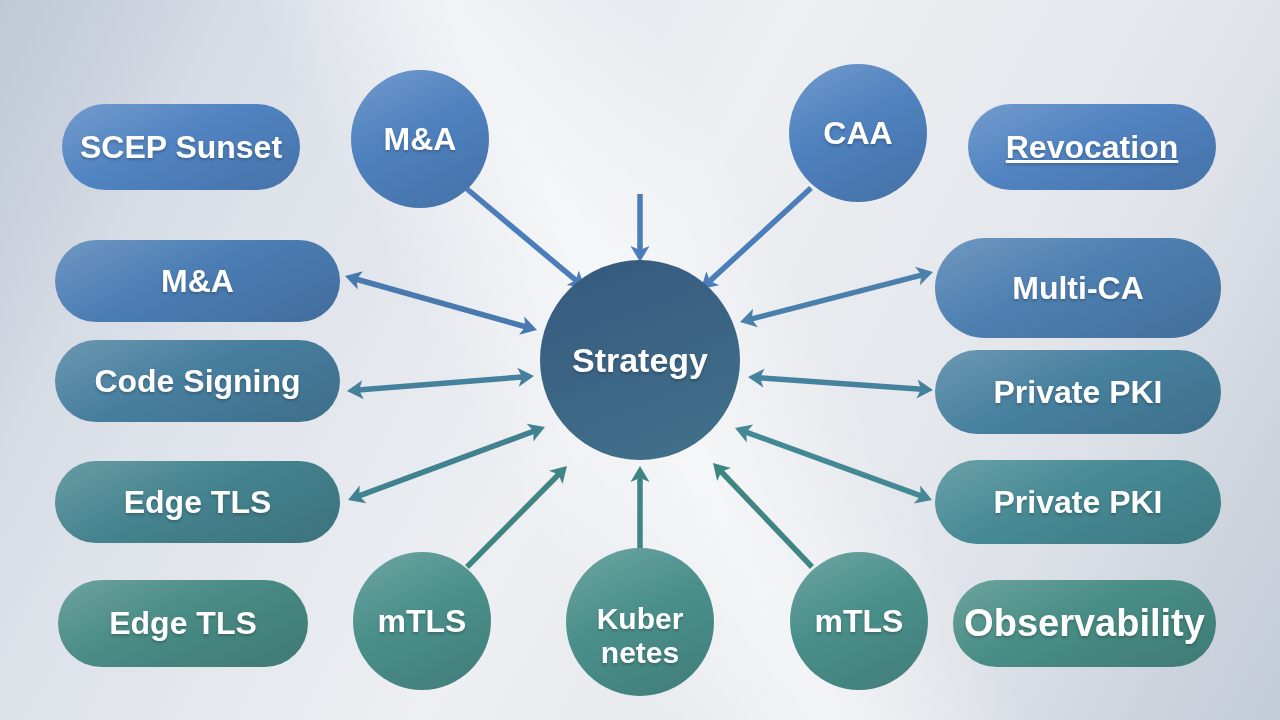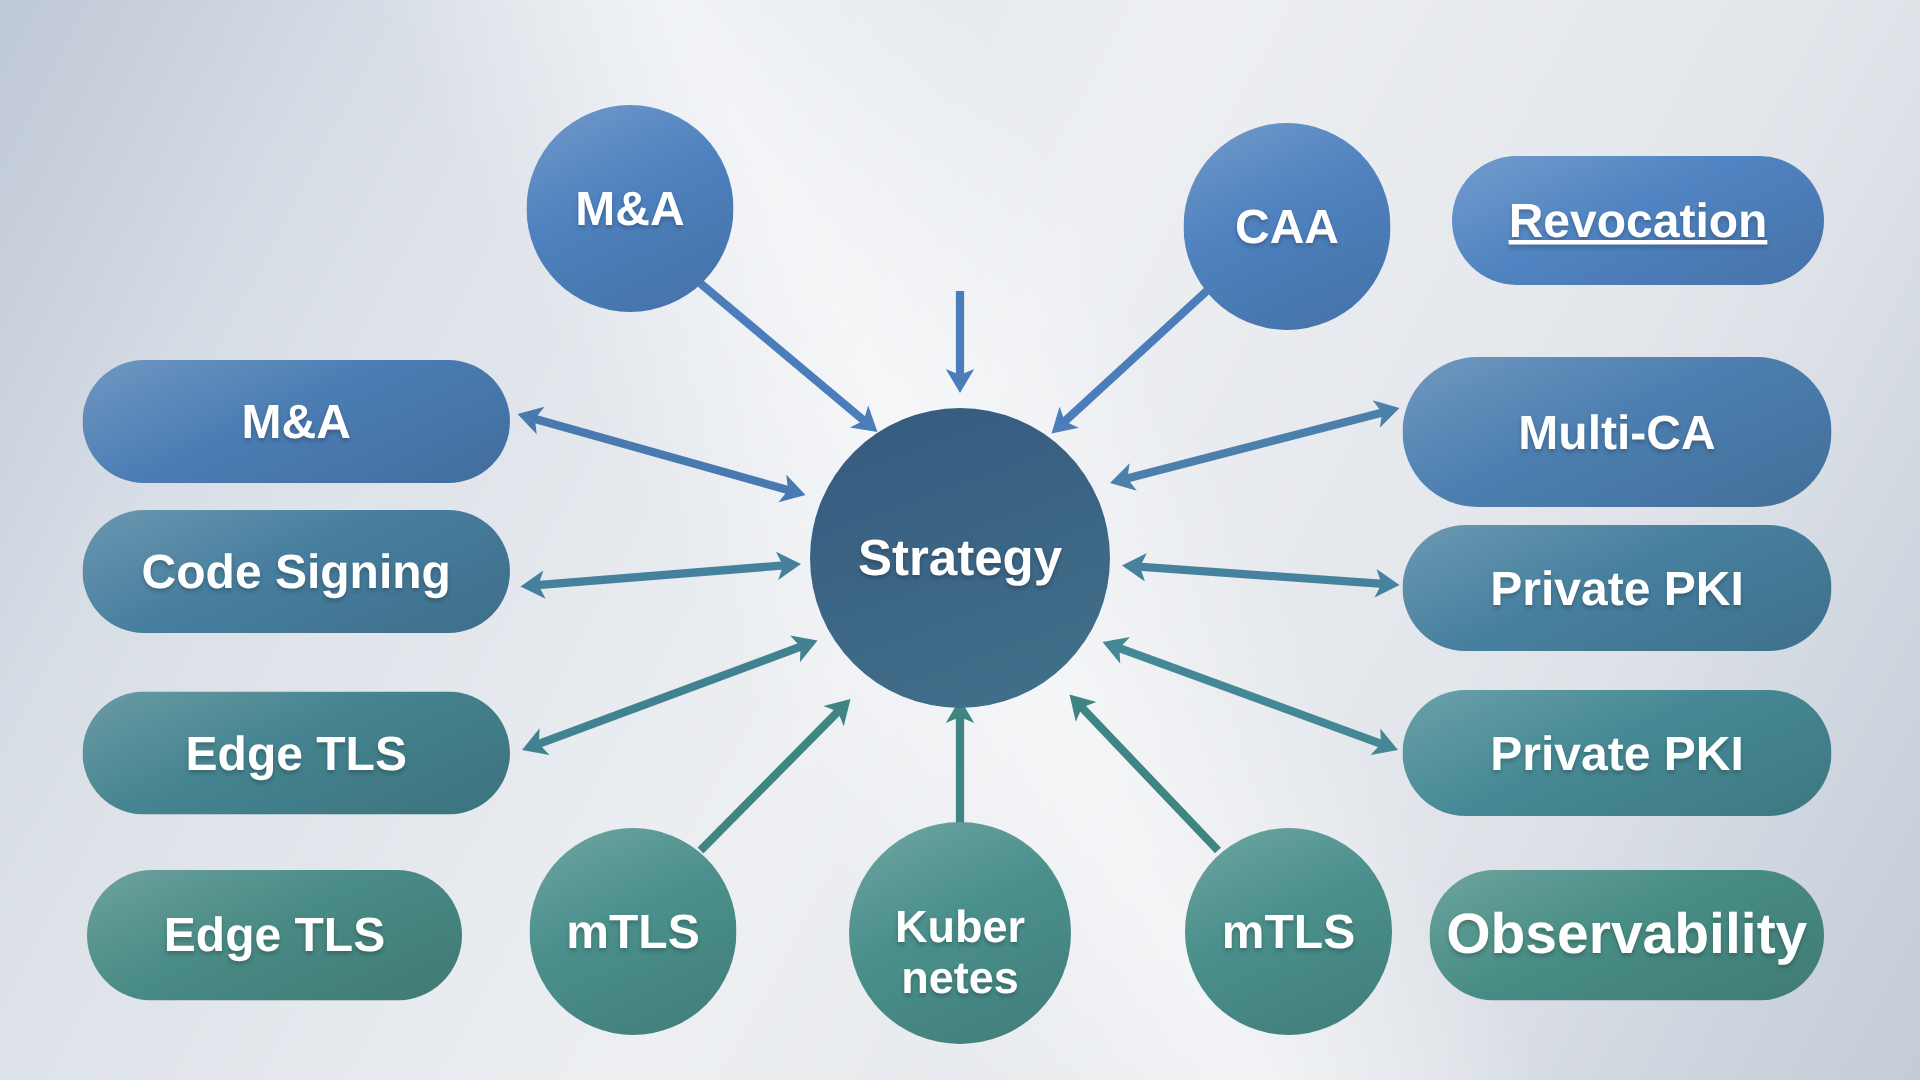--- a/index.html
+++ b/index.html
@@ -91,41 +91,44 @@
       <g>
         <line x1="640.0" y1="551.0" x2="640.0" y2="477.0" stroke="#3f8583" stroke-width="5.5"></line>
         <polygon points="640.0,466.0 649.5,482.0 640.0,478.0 630.5,482.0" fill="#3f8583"></polygon>
       </g>
       <g>
         <line x1="812.0" y1="567.0" x2="720.6" y2="471.0" stroke="#3f8583" stroke-width="5.5"></line>
         <polygon points="713.0,463.0 730.9,468.0 721.3,471.7 717.2,481.1" fill="#3f8583"></polygon>
       </g>
     </svg>
 
+  <div class="node pill" style="left: 62px; top: 104px; width: 238px; height: 86px; background-color: rgb(80, 131, 193);">
+    <span>SCEP Sunset</span>
+  </div>
   <div class="node circle" style="left: 351px; top: 70px; width: 138px; height: 138px; background-color: rgb(78, 129, 190);">
     <span>M&amp;A</span>
   </div>
-  <div class="node circle" style="left: 789px; top: 82px; width: 138px; height: 138px; background-color: rgb(78, 129, 190);">
+  <div class="node circle" style="left: 789px; top: 64px; width: 138px; height: 138px; background-color: rgb(78, 129, 190);">
     <span>CAA</span>
   </div>
   <div class="node pill" style="left: 968px; top: 104px; width: 248px; height: 86px; background-color: rgb(80, 131, 193); text-decoration: underline;">
     <span>Revocation</span>
   </div>
 
   <div class="node pill" style="left: 55px; top: 240px; width: 285px; height: 82px; background-color: rgb(75, 125, 179);">
     <span>M&amp;A</span>
   </div>
   <div class="node pill" style="left: 935px; top: 238px; width: 286px; height: 100px; background-color: rgb(76, 127, 176);">
     <span>Multi-CA</span>
   </div>
 
   <div class="node pill" style="left: 55px; top: 340px; width: 285px; height: 82px; background-color: rgb(71, 126, 158);">
     <span>Code Signing</span>
   </div>
-  <div class="node circle center-node" style="left: 540px; top: 272px; width: 200px; height: 200px; background-image: linear-gradient(160deg, rgb(53, 89, 127) 0%, rgb(66, 113, 138) 100%);">
+  <div class="node circle center-node" style="left: 540px; top: 260px; width: 200px; height: 200px; background-image: linear-gradient(160deg, rgb(53, 89, 127) 0%, rgb(66, 113, 138) 100%);">
     <span>Strategy</span>
   </div>
   <div class="node pill" style="left: 935px; top: 350px; width: 286px; height: 84px; background-color: rgb(71, 128, 159);">
     <span>Private PKI</span>
   </div>
 
   <div class="node pill" style="left: 55px; top: 461px; width: 285px; height: 82px; background-color: rgb(68, 131, 143);">
     <span>Edge TLS</span>
   </div>
   <div class="node pill" style="left: 935px; top: 460px; width: 286px; height: 84px; background-color: rgb(70, 137, 148);">

